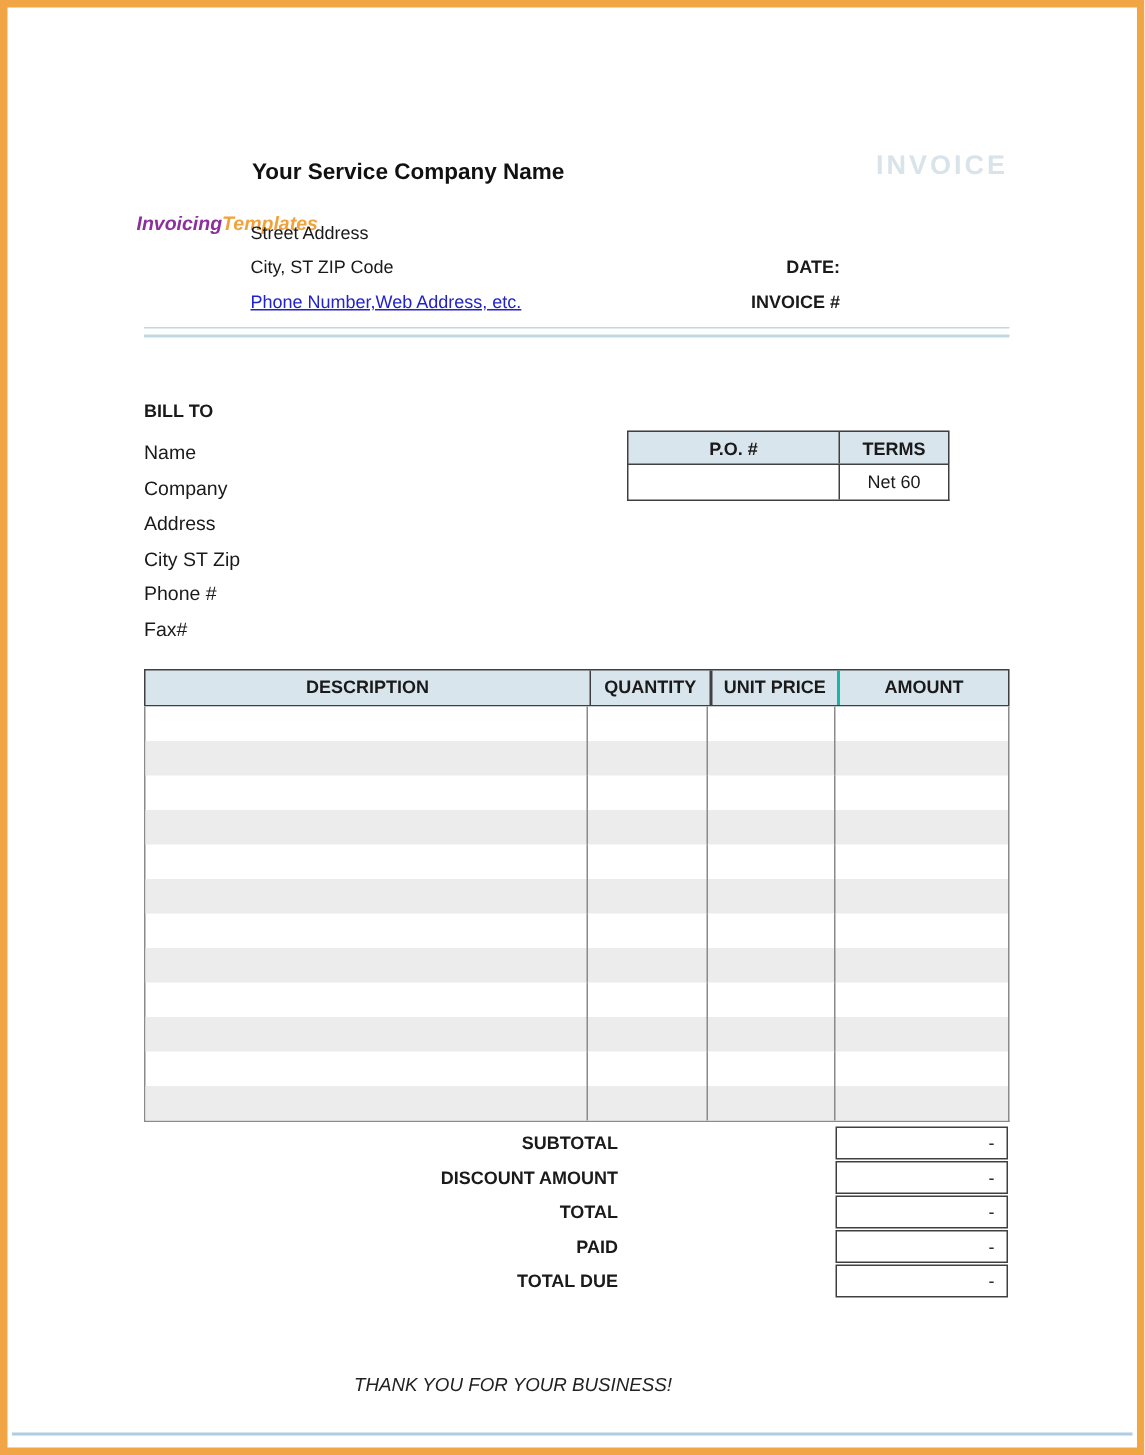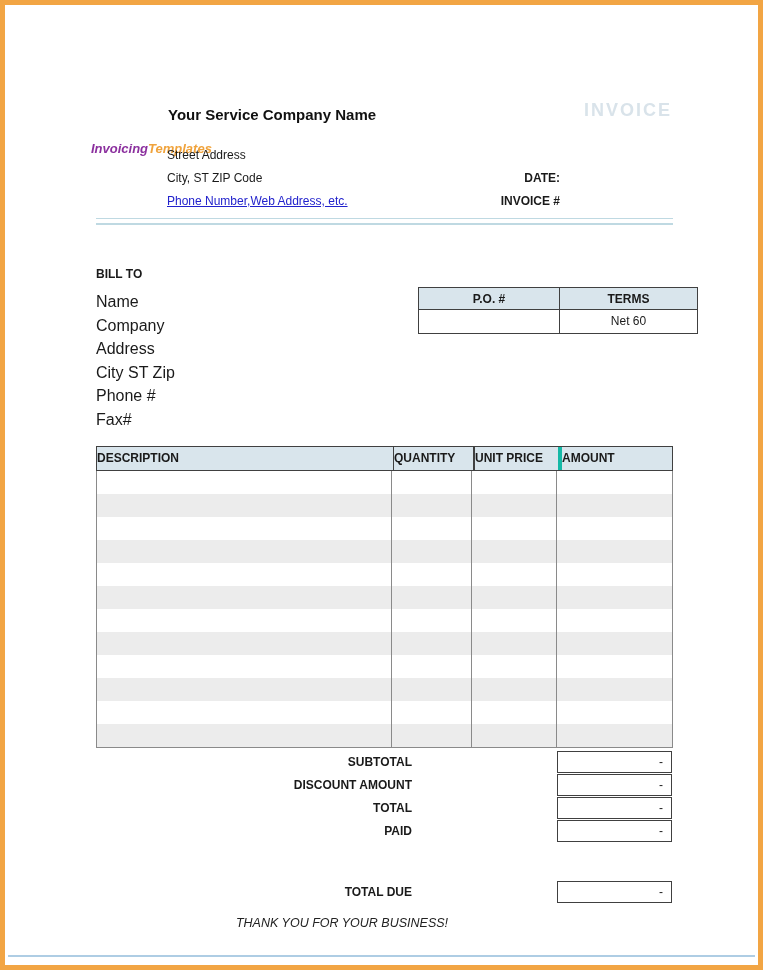--- a/index.html
+++ b/index.html
@@ -38,44 +38,44 @@
   .date-label        { position: absolute; top: 126px; right: 198px; font-size: 12px; font-weight: bold; }
   .invoice-num-label { position: absolute; top: 149px; right: 198px; font-size: 12px; font-weight: bold; }
 
   .header-divider {
     position: absolute; top: 173px; left: 91px; width: 577px; height: 7px;
     border-top: 1px solid #BFD9E2; border-bottom: 2px solid #BFD9E2;
   }
 
   
   .bill-to-title { position: absolute; top: 222px; left: 91px; font-size: 12px; font-weight: bold; }
-  .bill-to-fields { position: absolute; top: 245px; left: 91px; font-size: 16px; }
+  .bill-to-fields { position: absolute; top: 245px; left: 91px; font-size: 13px; }
   .bill-field { line-height: 23.5px; height: 23.5px; }
 
   
-  .po-table { position: absolute; top: 242px; left: 413px; width: 280px; font-size: 12px; }
+  .po-table { position: absolute; top: 242px; left: 413px; width: 215px; font-size: 12px; }
   .po-row { display: flex; }
   .po-row.header { border: 1px solid #404040; background: #D9E5EC; height: 23px; }
   .po-row.values { border: 1px solid #404040; border-top: none; background: #ffffff; height: 24px; }
   .po-cell { text-align: center; line-height: 22px; }
   .po-cell.c0 { flex: 0 0 140px; }
   .po-cell.c1 { flex: 1 1 auto; border-left: 1px solid #404040; }
   .po-row.header .po-cell { font-weight: bold; }
 
   
   .items-header {
     position: absolute; top: 401px; left: 91px; width: 577px; height: 25px;
     display: flex; background: #D9E5EC; border: 1px solid #404040;
     font-size: 12px; font-weight: bold;
   }
-  .items-header .hcell { line-height: 23px; }
+  .items-header .hcell { text-align: center; line-height: 23px; }
   .hcell.c0 { flex: 0 0 296px; }
   .hcell.c1 { flex: 0 0 80px; border-left: 1px solid #404040; }
   .hcell.c2 { flex: 0 0 85px; border-left: 2px solid #404040; }
-  .hcell.c3 { flex: 1 1 auto;  border-left: 4px solid #14b8a6; }
+  .hcell.c3 { flex: 1 1 auto;  border-left: 2px solid #14b8a6; }
 
   .items-body {
     position: absolute; top: 426px; left: 91px; width: 577px;
     border: 1px solid #8a8a8a; border-top: none; background: #fff;
   }
   .item-row { display: flex; height: 23px; }
   .item-row:nth-child(even) { background: #ECECEC; }
   .item-cell.c0 { flex: 0 0 295px; border-right: 1px solid #8a8a8a; }
   .item-cell.c1 { flex: 0 0 80px;  border-right: 1px solid #8a8a8a; }
   .item-cell.c2 { flex: 0 0 85px;  border-right: 1px solid #8a8a8a; }
@@ -89,21 +89,21 @@
   }
   .total-row .t-box {
     position: absolute; left: 552px; top: 0; width: 115px; height: 22px;
     border: 1px solid #404040; background: #ffffff;
     text-align: right; padding-right: 8px; line-height: 20px;
   }
   .total-row.r0 { top: 706px; }
   .total-row.r1 { top: 729px; padding-left: 19px; }
   .total-row.r2 { top: 752px; }
   .total-row.r3 { top: 775px; }
-  .total-row.r4 { top: 836px; }
+  .total-row.r4 { top: 798px; }
 
   
   .thank-you {
     position: absolute; top: 871px; left: 0; width: 674px;
     text-align: center; font-style: italic; font-size: 12.5px; color: #222;
   }
   .bottom-line {
     position: absolute; bottom: 8px; left: 3px; right: 3px; height: 2px;
     background: #AECDE4;
   }

